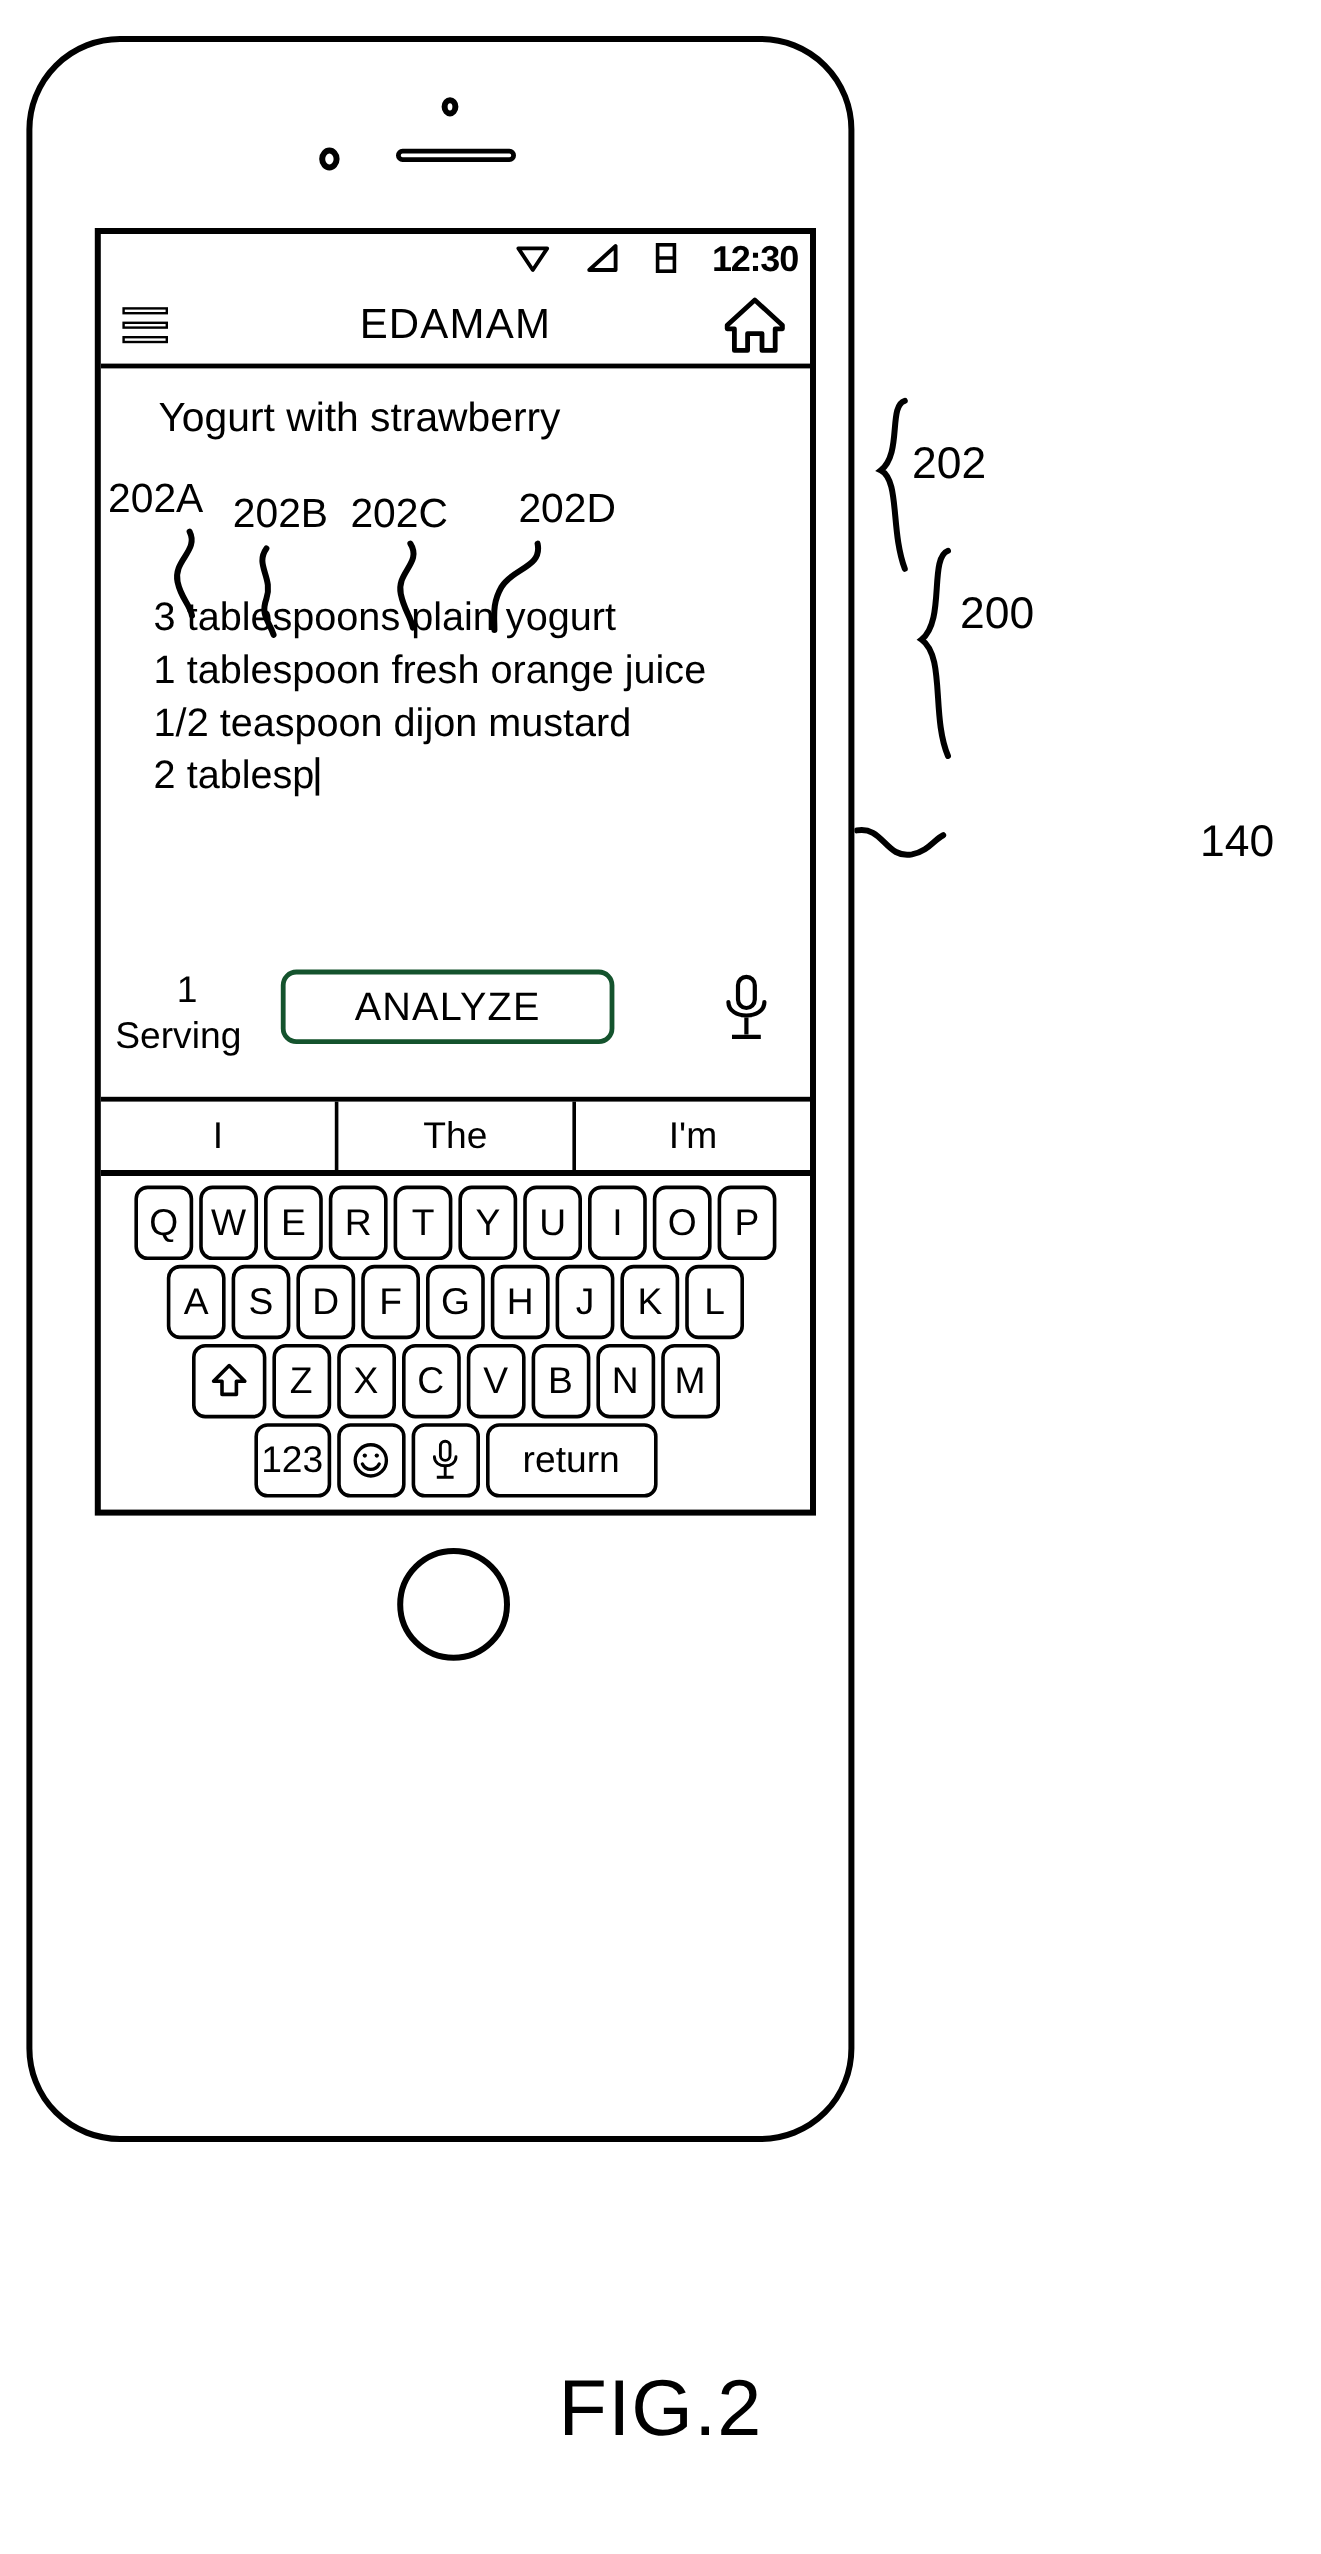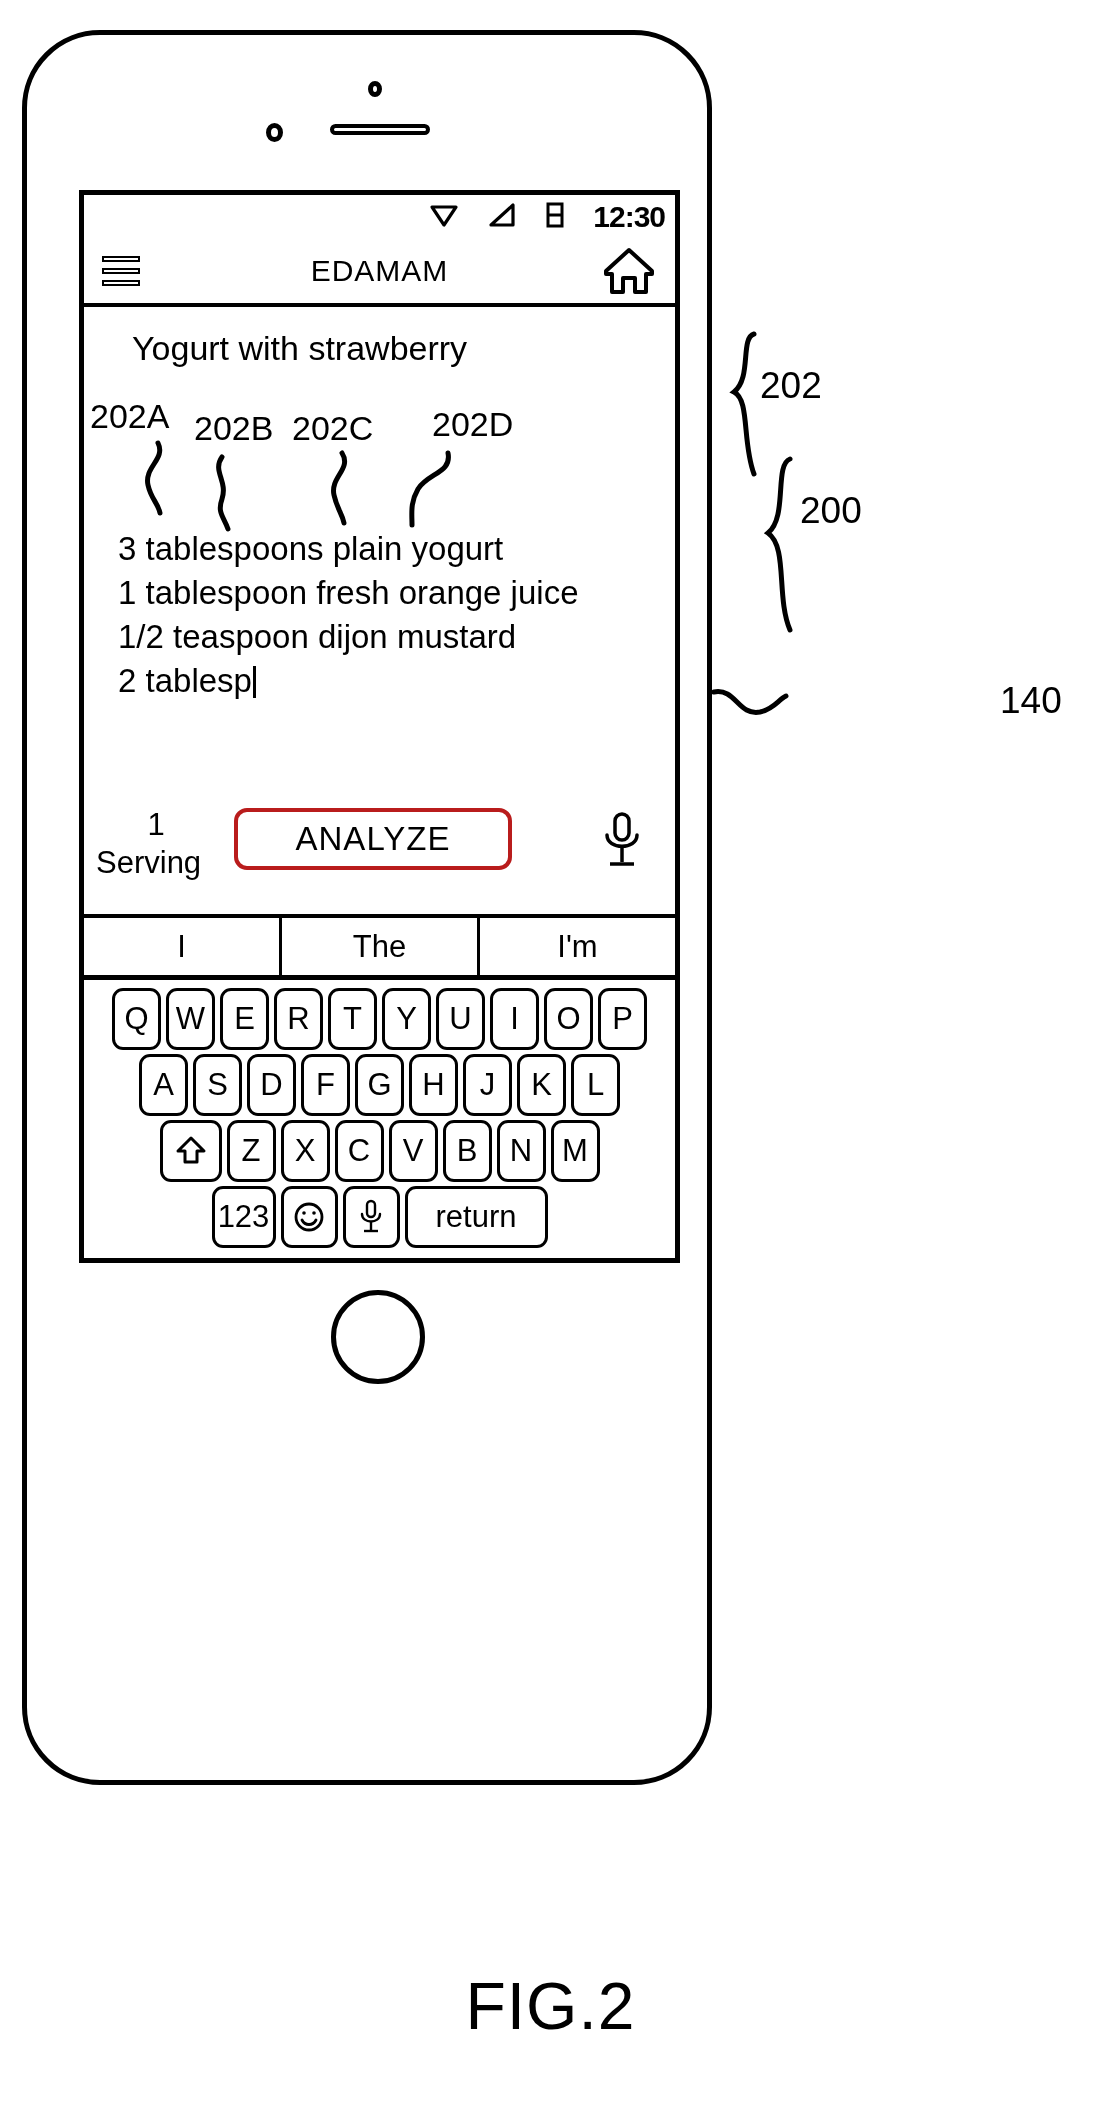--- a/index.html
+++ b/index.html
@@ -128,21 +128,21 @@
     display: block;
     height: 6px;
     border: 2px solid #000;
     box-sizing: border-box;
     background: #fff;
   }
   #app-title {
     position: absolute;
     left: 0; right: 0;
     text-align: center;
-    font-size: 30px;
+    font-size: 35px;
     letter-spacing: 1px;
     pointer-events: none;
   }
   #home-icon-button {
     margin-left: auto;
     cursor: pointer;
     display: flex;
     align-items: center;
   }
 
@@ -154,24 +154,23 @@
   }
   #recipe-title {
     position: absolute;
     left: 48px;
     top: 22px;
     font-size: 34px;
     white-space: nowrap;
   }
   .ingredient-line {
     position: absolute;
-    left: 34px;
+    left: 44px;
     font-size: 33px;
     white-space: nowrap;
-    margin-top: 35px;
   }
   #ingredient-0 { top: 188px; }
   #ingredient-1 { top: 232px; }
   #ingredient-2 { top: 276px; }
   #ingredient-3 { top: 320px; }
   #text-cursor {
     display: inline-block;
     width: 3px;
     height: 32px;
     background: #000;
@@ -218,21 +217,21 @@
     line-height: 1.22;
   }
   #serving-number { display: block; }
   #serving-label { display: block; text-align: left; }
   #analyze-button {
     position: absolute;
     left: 150px;
     top: 20px;
     width: 278px;
     height: 62px;
-    border: 4px solid #b91c1c;
+    border: 4px solid #14532d;
     border-radius: 13px;
     box-sizing: border-box;
     background: #fff;
     display: flex;
     align-items: center;
     justify-content: center;
     font-size: 33px;
     letter-spacing: 1px;
     cursor: pointer;
   }

